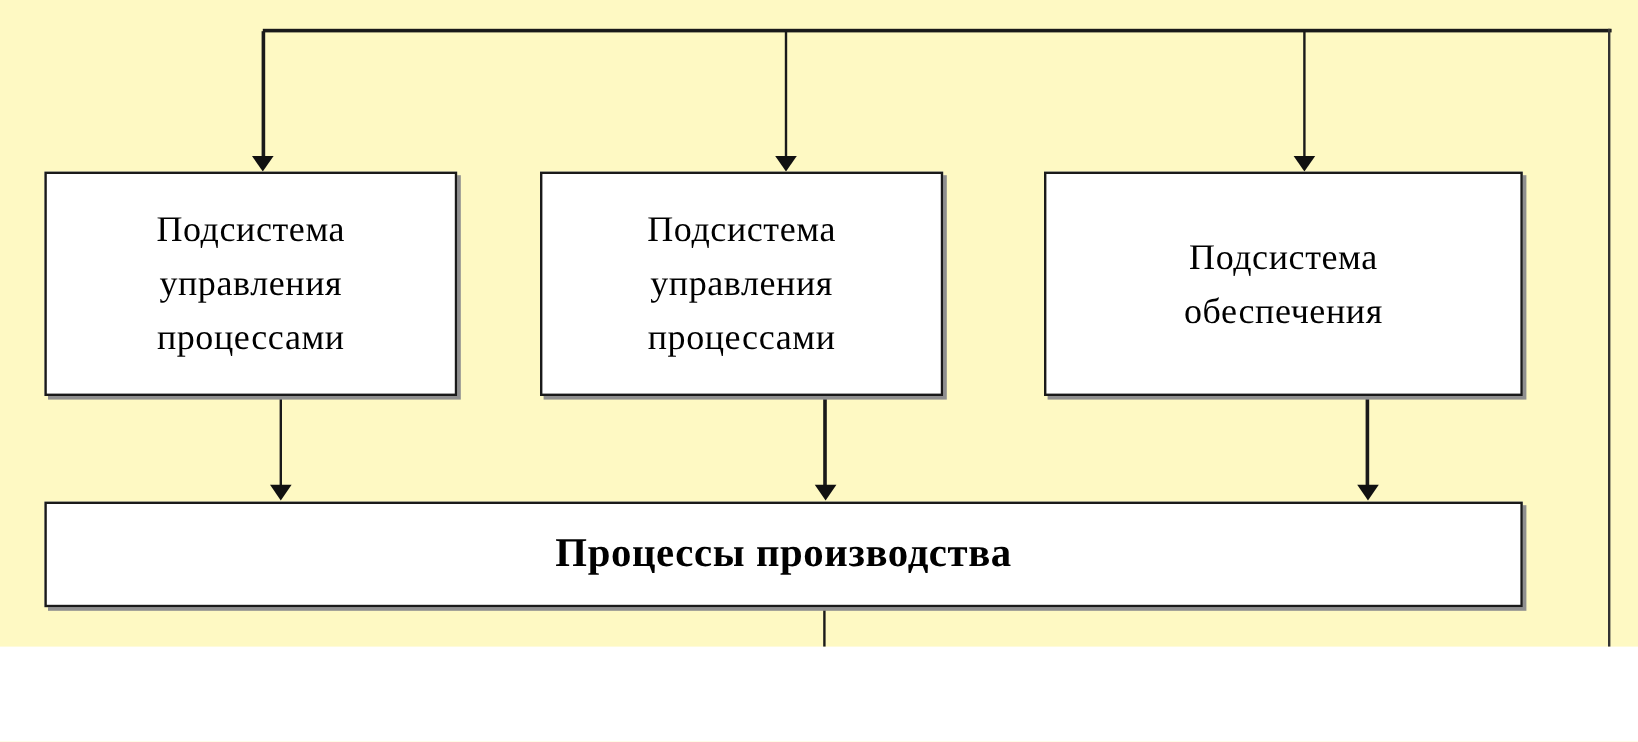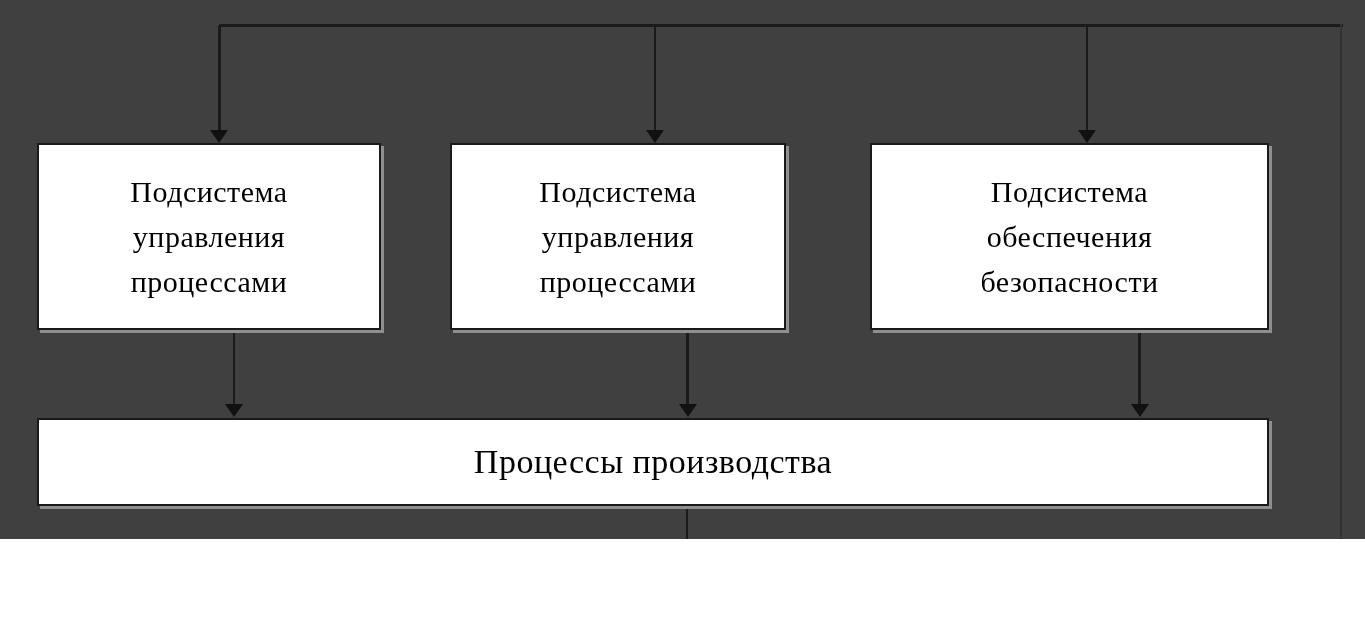--- a/index.html
+++ b/index.html
@@ -5,21 +5,21 @@
   html, body {
     margin: 0;
     padding: 0;
     background: #ffffff;
     font-family: "Liberation Serif", "DejaVu Serif", serif;
   }
   .canvas {
     position: relative;
     width: 1365px;
     height: 539px;
-    background: #404040;
+    background: #fef9c3;
     overflow: hidden;
   }
   .hline, .vline {
     position: absolute;
     background: #1a1a1a;
   }
   .gray { background: #858585; }
   .thin-dark { background: #333333; }
   .arrowhead {
     position: absolute;
@@ -45,21 +45,21 @@
     height: 100%;
   }
   .node-line {
     font-size: 30px;
     line-height: 45px;
     letter-spacing: 0.5px;
     white-space: nowrap;
   }
   .wide-label {
     font-size: 34px;
-    font-weight: normal;
+    font-weight: bold;
     line-height: 84px;
     letter-spacing: 0.5px;
     white-space: nowrap;
   }
   
   #top-line    { left: 219px;  top: 24px;  width: 1124px; height: 3px; }
   #right-line  { left: 1340px; top: 24px;  width: 2px;    height: 572px; }
   #bottom-line { left: 687px;  top: 592px; width: 655px;  height: 4px; }
   
   #a1-line { left: 218px;  top: 26px; width: 3px; height: 105px; }
@@ -123,21 +123,20 @@
       <div class="node-line">Подсистема</div>
       <div class="node-line">управления</div>
       <div class="node-line">процессами</div>
     </div>
   </div>
 
   <div class="node" id="box-infosec">
     <div class="node-text">
       <div class="node-line">Подсистема</div>
       <div class="node-line">обеспечения</div>
-      <div class="node-line">безопасности</div>
     </div>
   </div>
 
   <div class="node" id="box-prod">
     <div class="wide-label">Процессы производства</div>
   </div>
 
 </div>
 
 </body></html>

